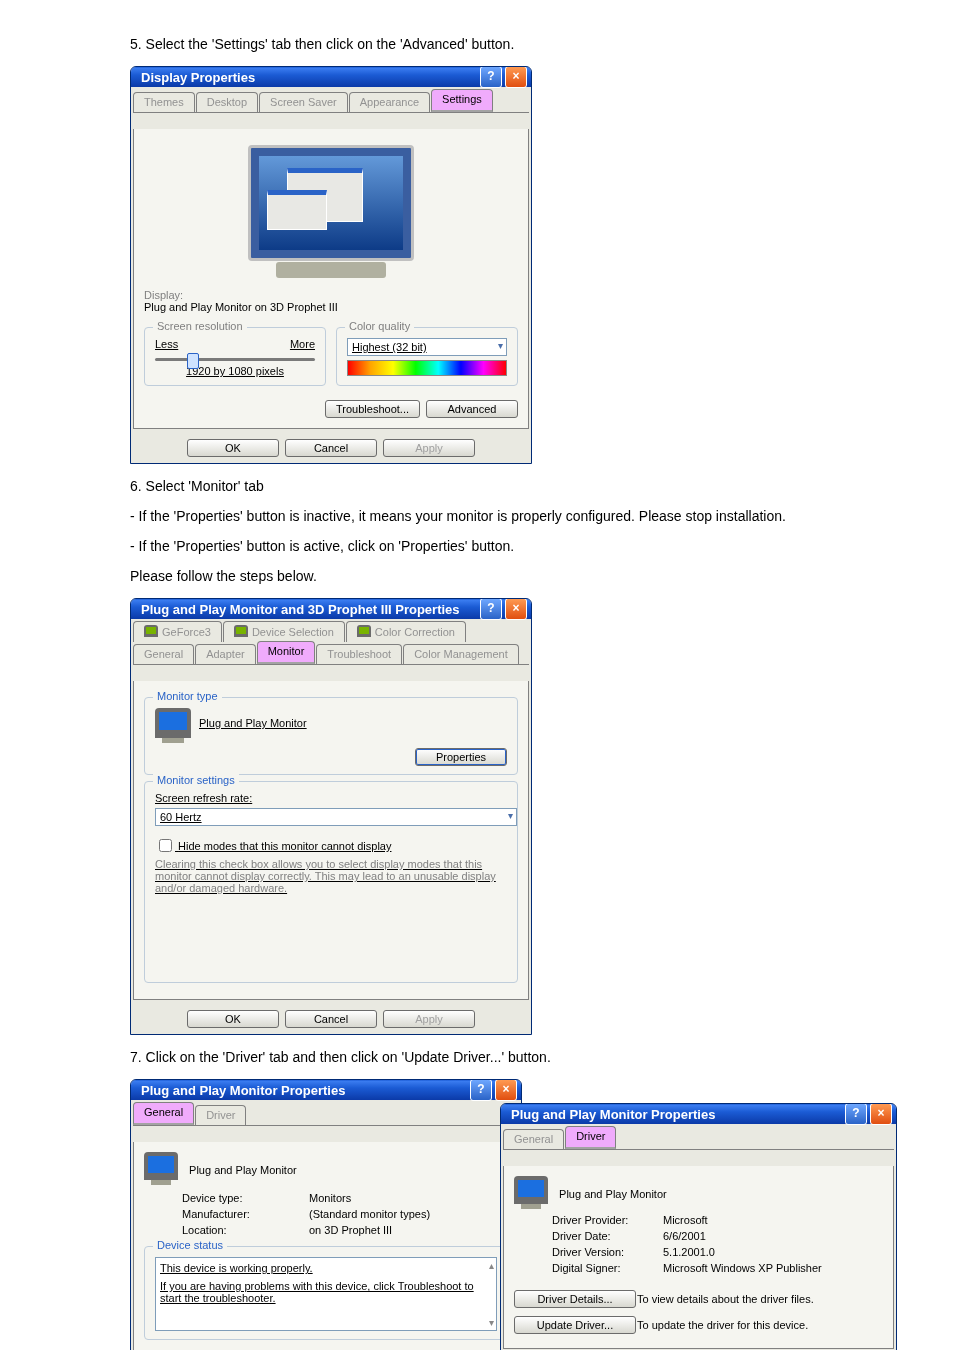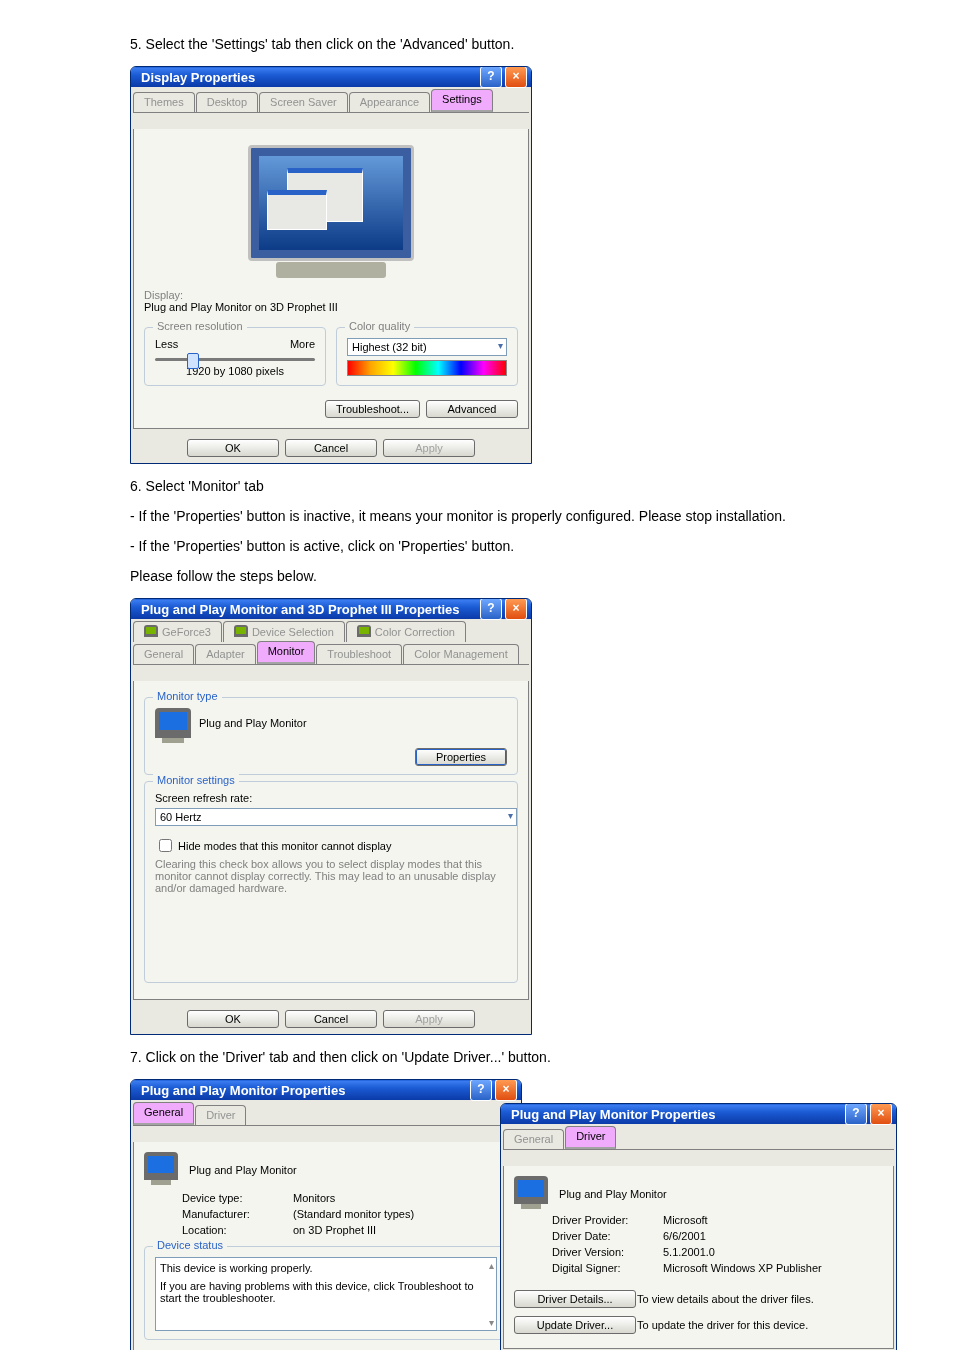--- a/index.html
+++ b/index.html
@@ -122,20 +122,21 @@
     right: 3px; top: 1px;
     color: #4a6ea9;
     font-size: 10px;
   }
   .group {
     border: 1px solid #bfcddb;
     border-radius: 4px;
     padding: 10px 10px 8px 10px;
     margin: 6px 0;
     position: relative;
+    text-decoration: underline;
   }
   .group-title {
     position: absolute;
     top: -8px; left: 8px;
     background: #f5f5f0;
     padding: 0 4px;
     font-size: 11px;
     color: #2a63c7;
   }
   .group-title.gray { color: #808080; }
@@ -415,21 +416,21 @@
             <div class="tab">Driver</div>
           </div>
           <div class="tab-panel">
             <div style="font-size:11px;margin-bottom:10px">
               <span class="drv-icon"></span>
               <span>Plug and Play Monitor</span>
             </div>
             <table style="font-size:11px;margin-left:38px;border-collapse:collapse">
               <tbody>
                   <tr>
-                    <td style="width:110px;padding:2px 0">Device type:</td>
+                    <td style="width:126px;padding:2px 0">Device type:</td>
                     <td>Monitors</td>
                   </tr>
               <tr>
                     <td style="padding:2px 0">Manufacturer:</td>
                     <td>(Standard monitor types)</td>
                   </tr>
               <tr>
                     <td style="padding:2px 0">Location:</td>
                     <td>on 3D Prophet III</td>
                   </tr>

